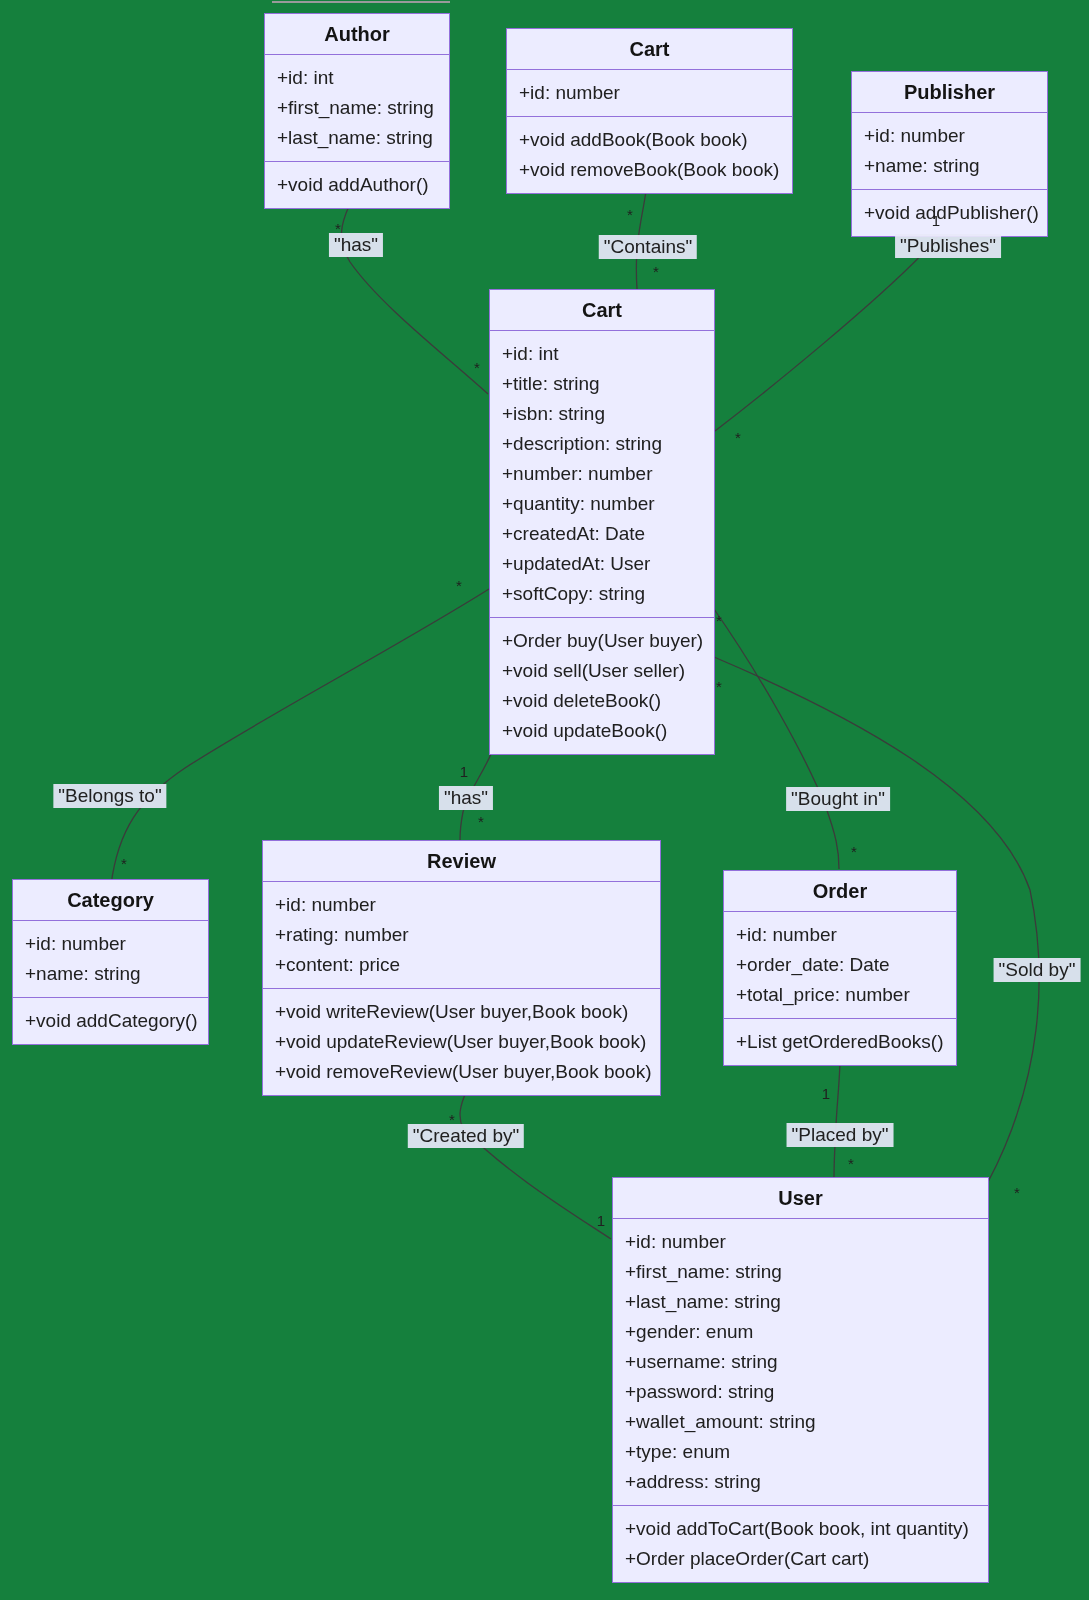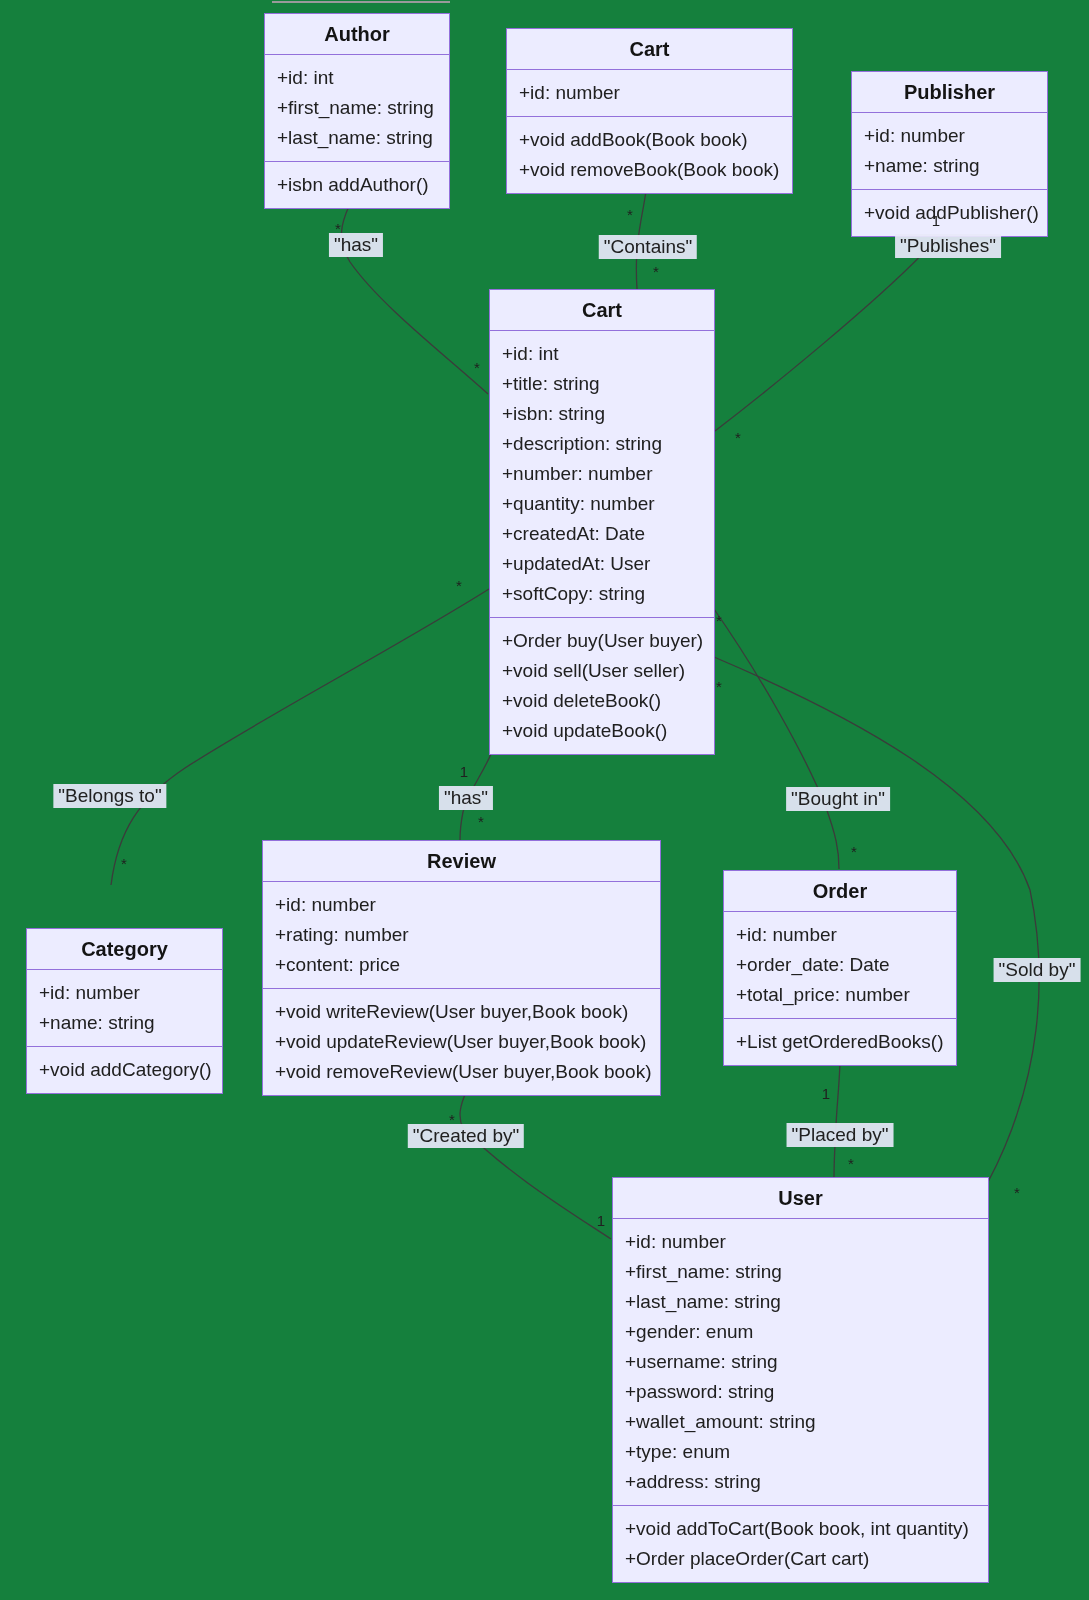--- a/index.html
+++ b/index.html
@@ -51,21 +51,21 @@
   <div class="artifact-line" style="left:272px;top:1px;width:178px;"></div>
 
   <div class="uml-class" style="left:264px;top:13px;width:186px;">
     <div class="uml-title">Author</div>
     <div class="uml-attrs">
         <div class="uml-row">+id: int</div>
         <div class="uml-row">+first_name: string</div>
         <div class="uml-row">+last_name: string</div>
       </div>
     <div class="uml-methods">
-        <div class="uml-row">+isbn addAuthor()</div>
+        <div class="uml-row">+void addAuthor()</div>
       </div>
   </div>
 
   <div class="uml-class" style="left:506px;top:28px;width:287px;">
     <div class="uml-title">Cart</div>
     <div class="uml-attrs">
         <div class="uml-row">+id: number</div>
       </div>
     <div class="uml-methods">
         <div class="uml-row">+void addBook(Book book)</div>
@@ -98,21 +98,21 @@
         <div class="uml-row">+softCopy: string</div>
       </div>
     <div class="uml-methods">
         <div class="uml-row">+Order buy(User buyer)</div>
         <div class="uml-row">+void sell(User seller)</div>
         <div class="uml-row">+void deleteBook()</div>
         <div class="uml-row">+void updateBook()</div>
       </div>
   </div>
 
-  <div class="uml-class" style="left:12px;top:928px;width:197px;margin-left:14px;">
+  <div class="uml-class" style="left:12px;top:879px;width:197px;">
     <div class="uml-title">Category</div>
     <div class="uml-attrs">
         <div class="uml-row">+id: number</div>
         <div class="uml-row">+name: string</div>
       </div>
     <div class="uml-methods">
         <div class="uml-row">+void addCategory()</div>
       </div>
   </div>
 

